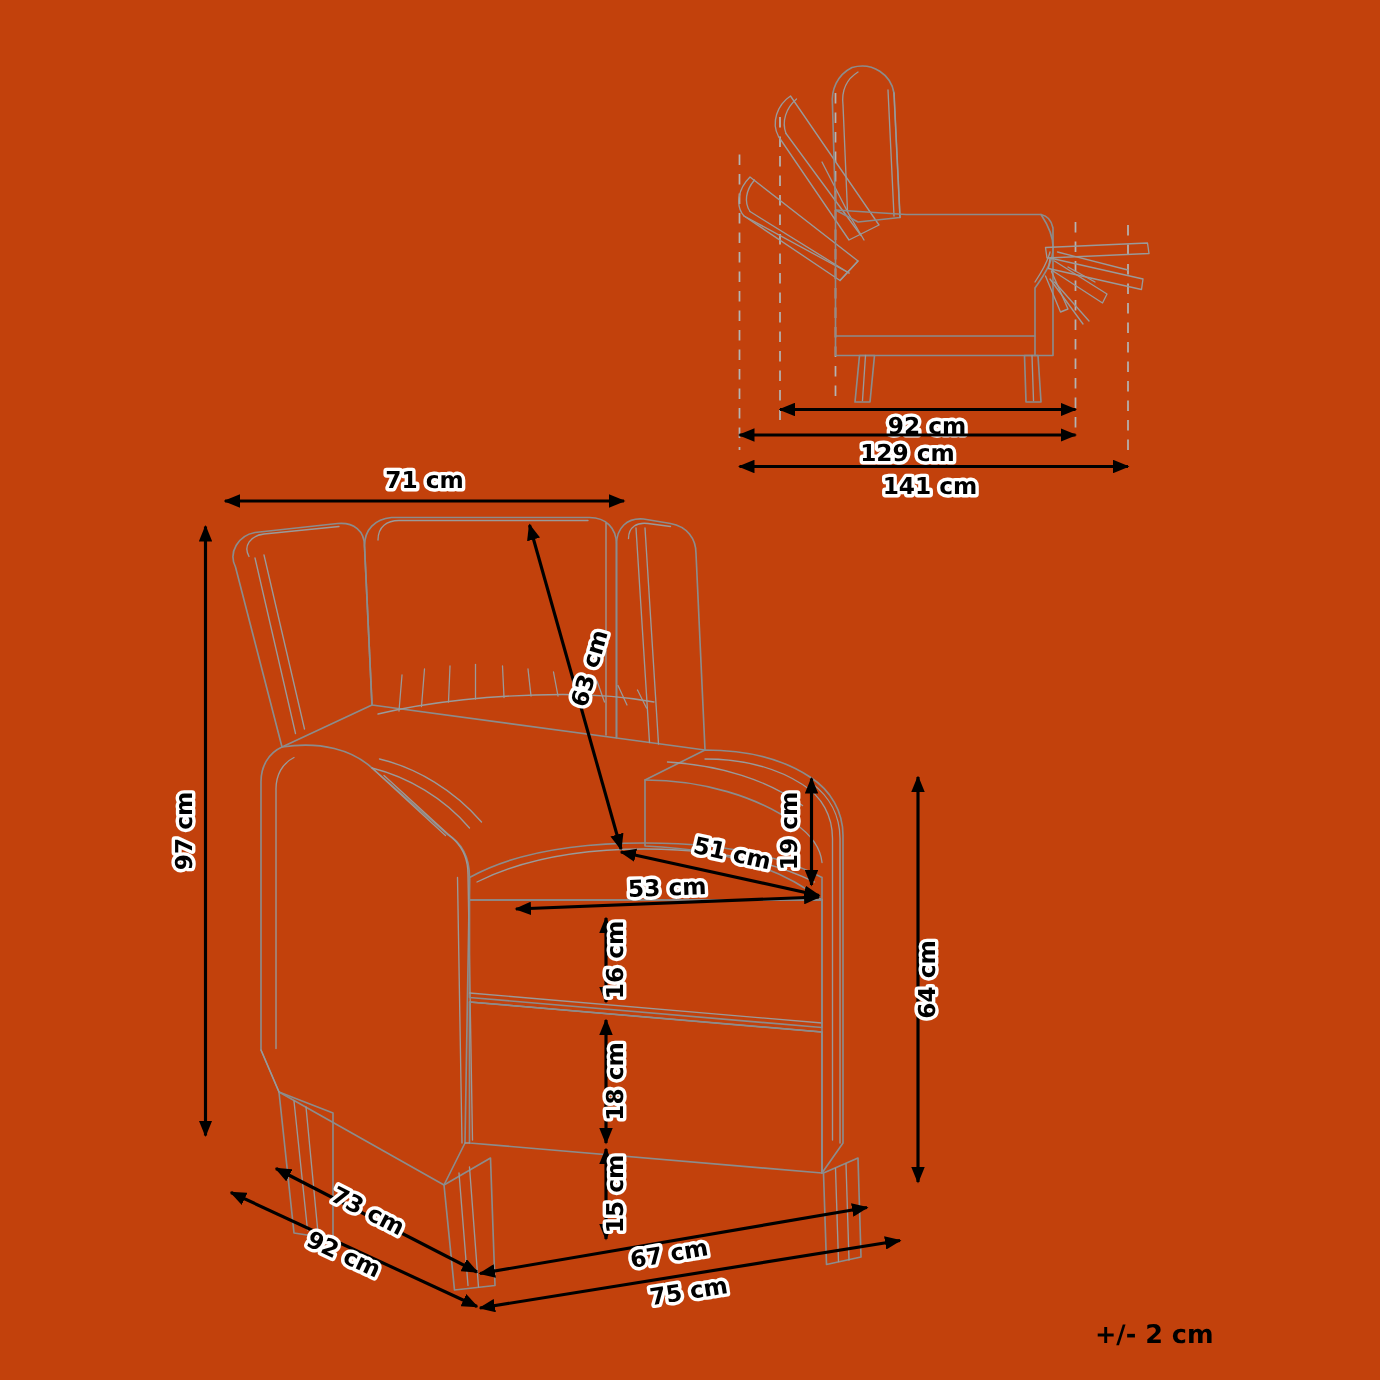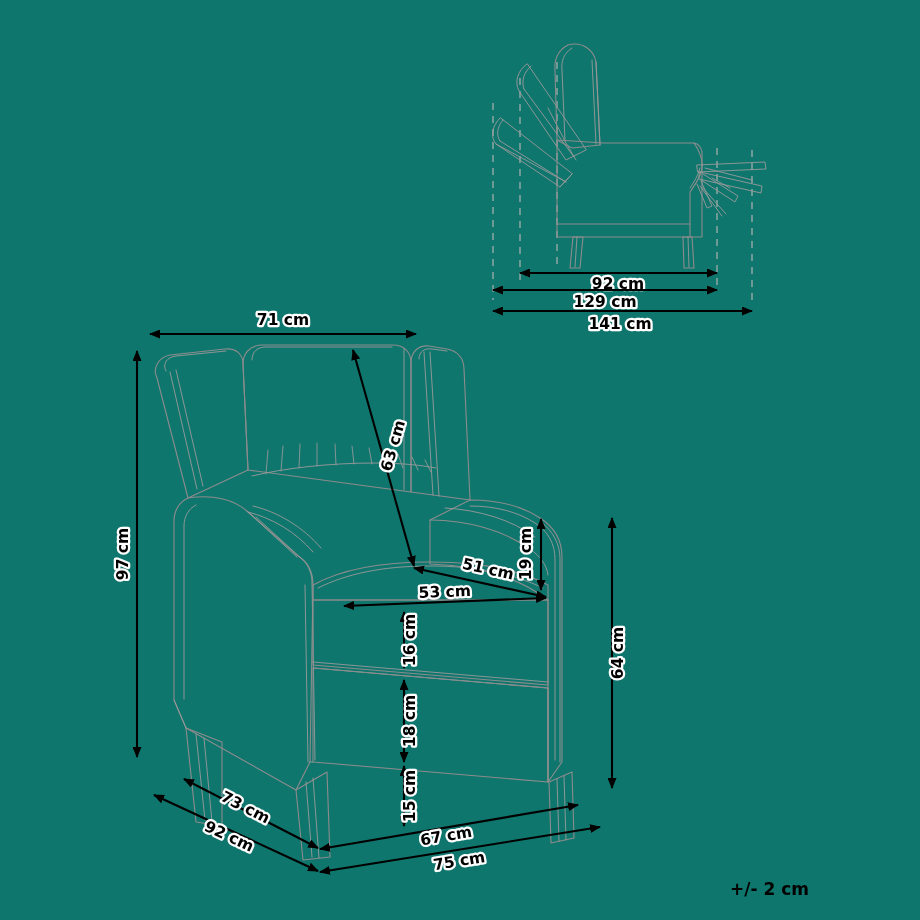--- a/index.html
+++ b/index.html
@@ -1,21 +1,21 @@
 <!DOCTYPE html>
 <html><head>
 <meta charset="utf-8">
 <style>
   html,body{margin:0;padding:0;background:#ffffff;}
   body{
     width:920px;height:920px;
     font-family:"DejaVu Sans","Liberation Sans",sans-serif;
     overflow:hidden;
   }
-  #sheet{position:relative;width:920px;height:920px;background:#0f766e;}
+  #sheet{position:relative;width:920px;height:920px;background:#c2410c;}
   svg{display:block;}
   .furn{fill:none;stroke:#8c8c8c;stroke-width:1.1;stroke-linejoin:round;stroke-linecap:round;}
   .furn-thin{fill:none;stroke:#9a9a9a;stroke-width:0.9;stroke-linejoin:round;stroke-linecap:round;}
   .tuft{fill:none;stroke:#9a9a9a;stroke-width:0.85;stroke-linecap:round;}
   .guide{fill:none;stroke:#b4b4b4;stroke-width:1.15;stroke-dasharray:7 6;}
   .dim{fill:none;stroke:#000000;stroke-width:2.1;}
   .dimlabel{
     font-family:"DejaVu Sans","Liberation Sans",sans-serif;
     font-size:15.5px;font-weight:bold;fill:#000;
     paint-order:stroke;stroke:#ffffff;stroke-width:4.5px;stroke-linejoin:round;

